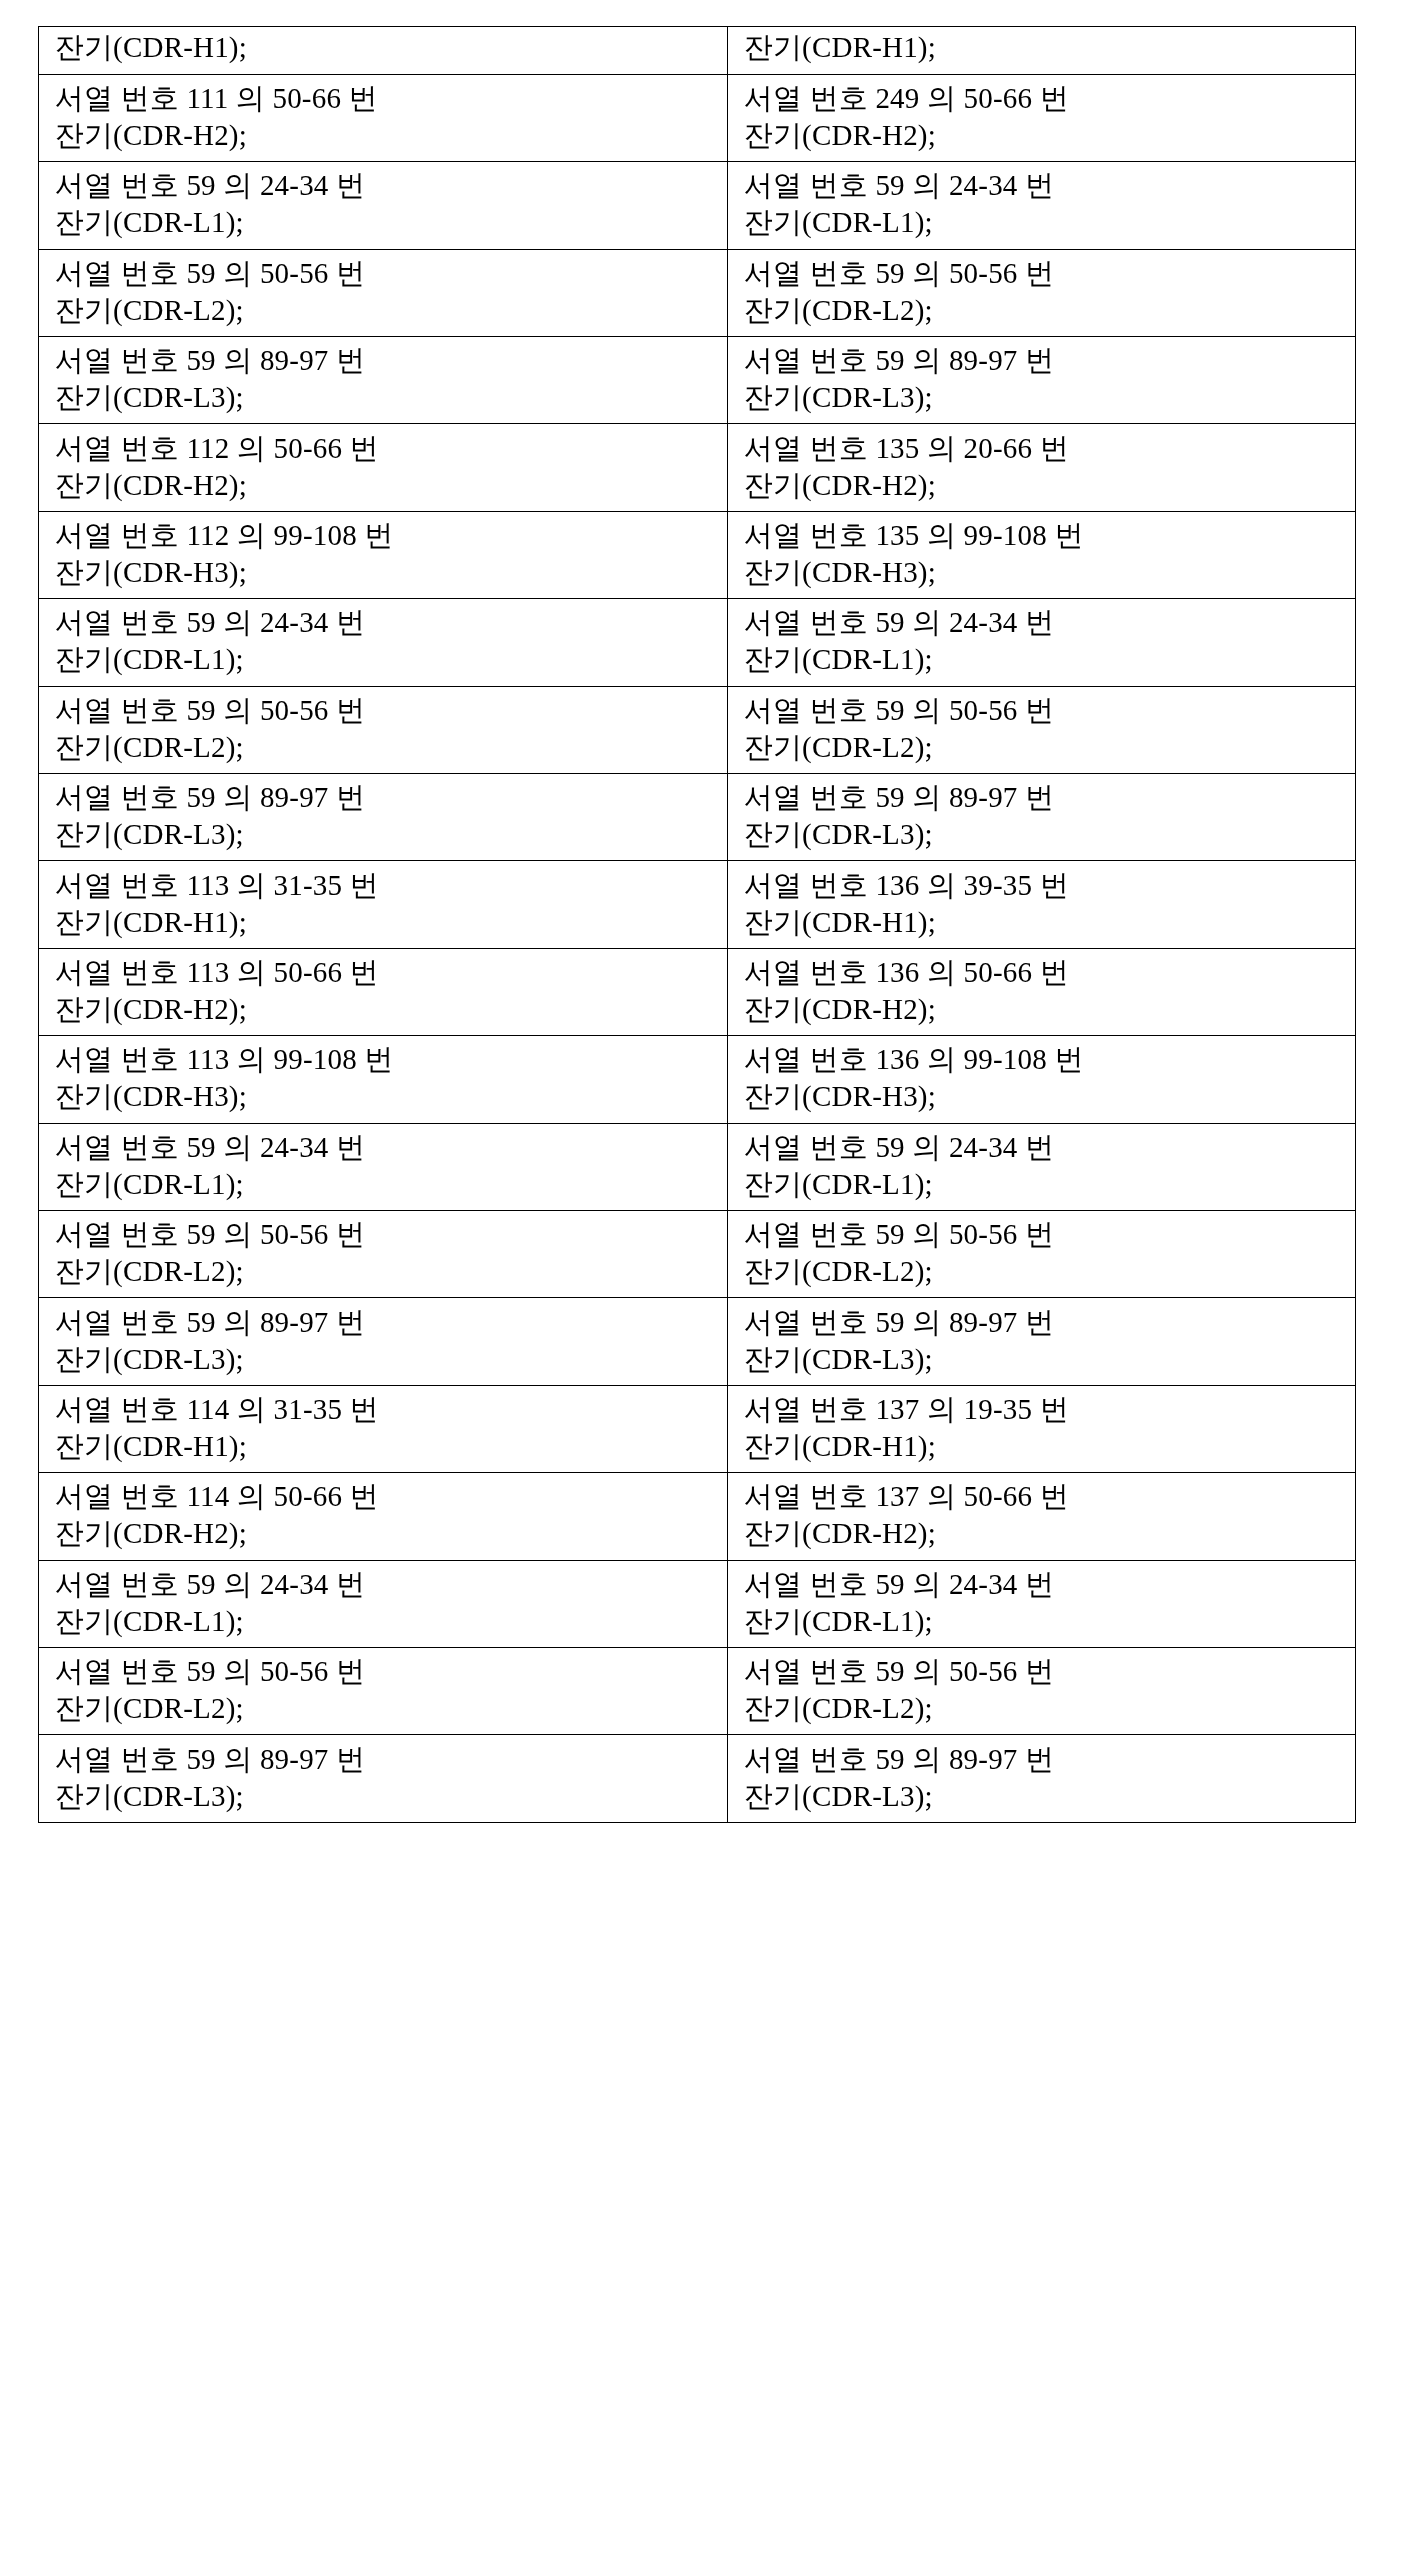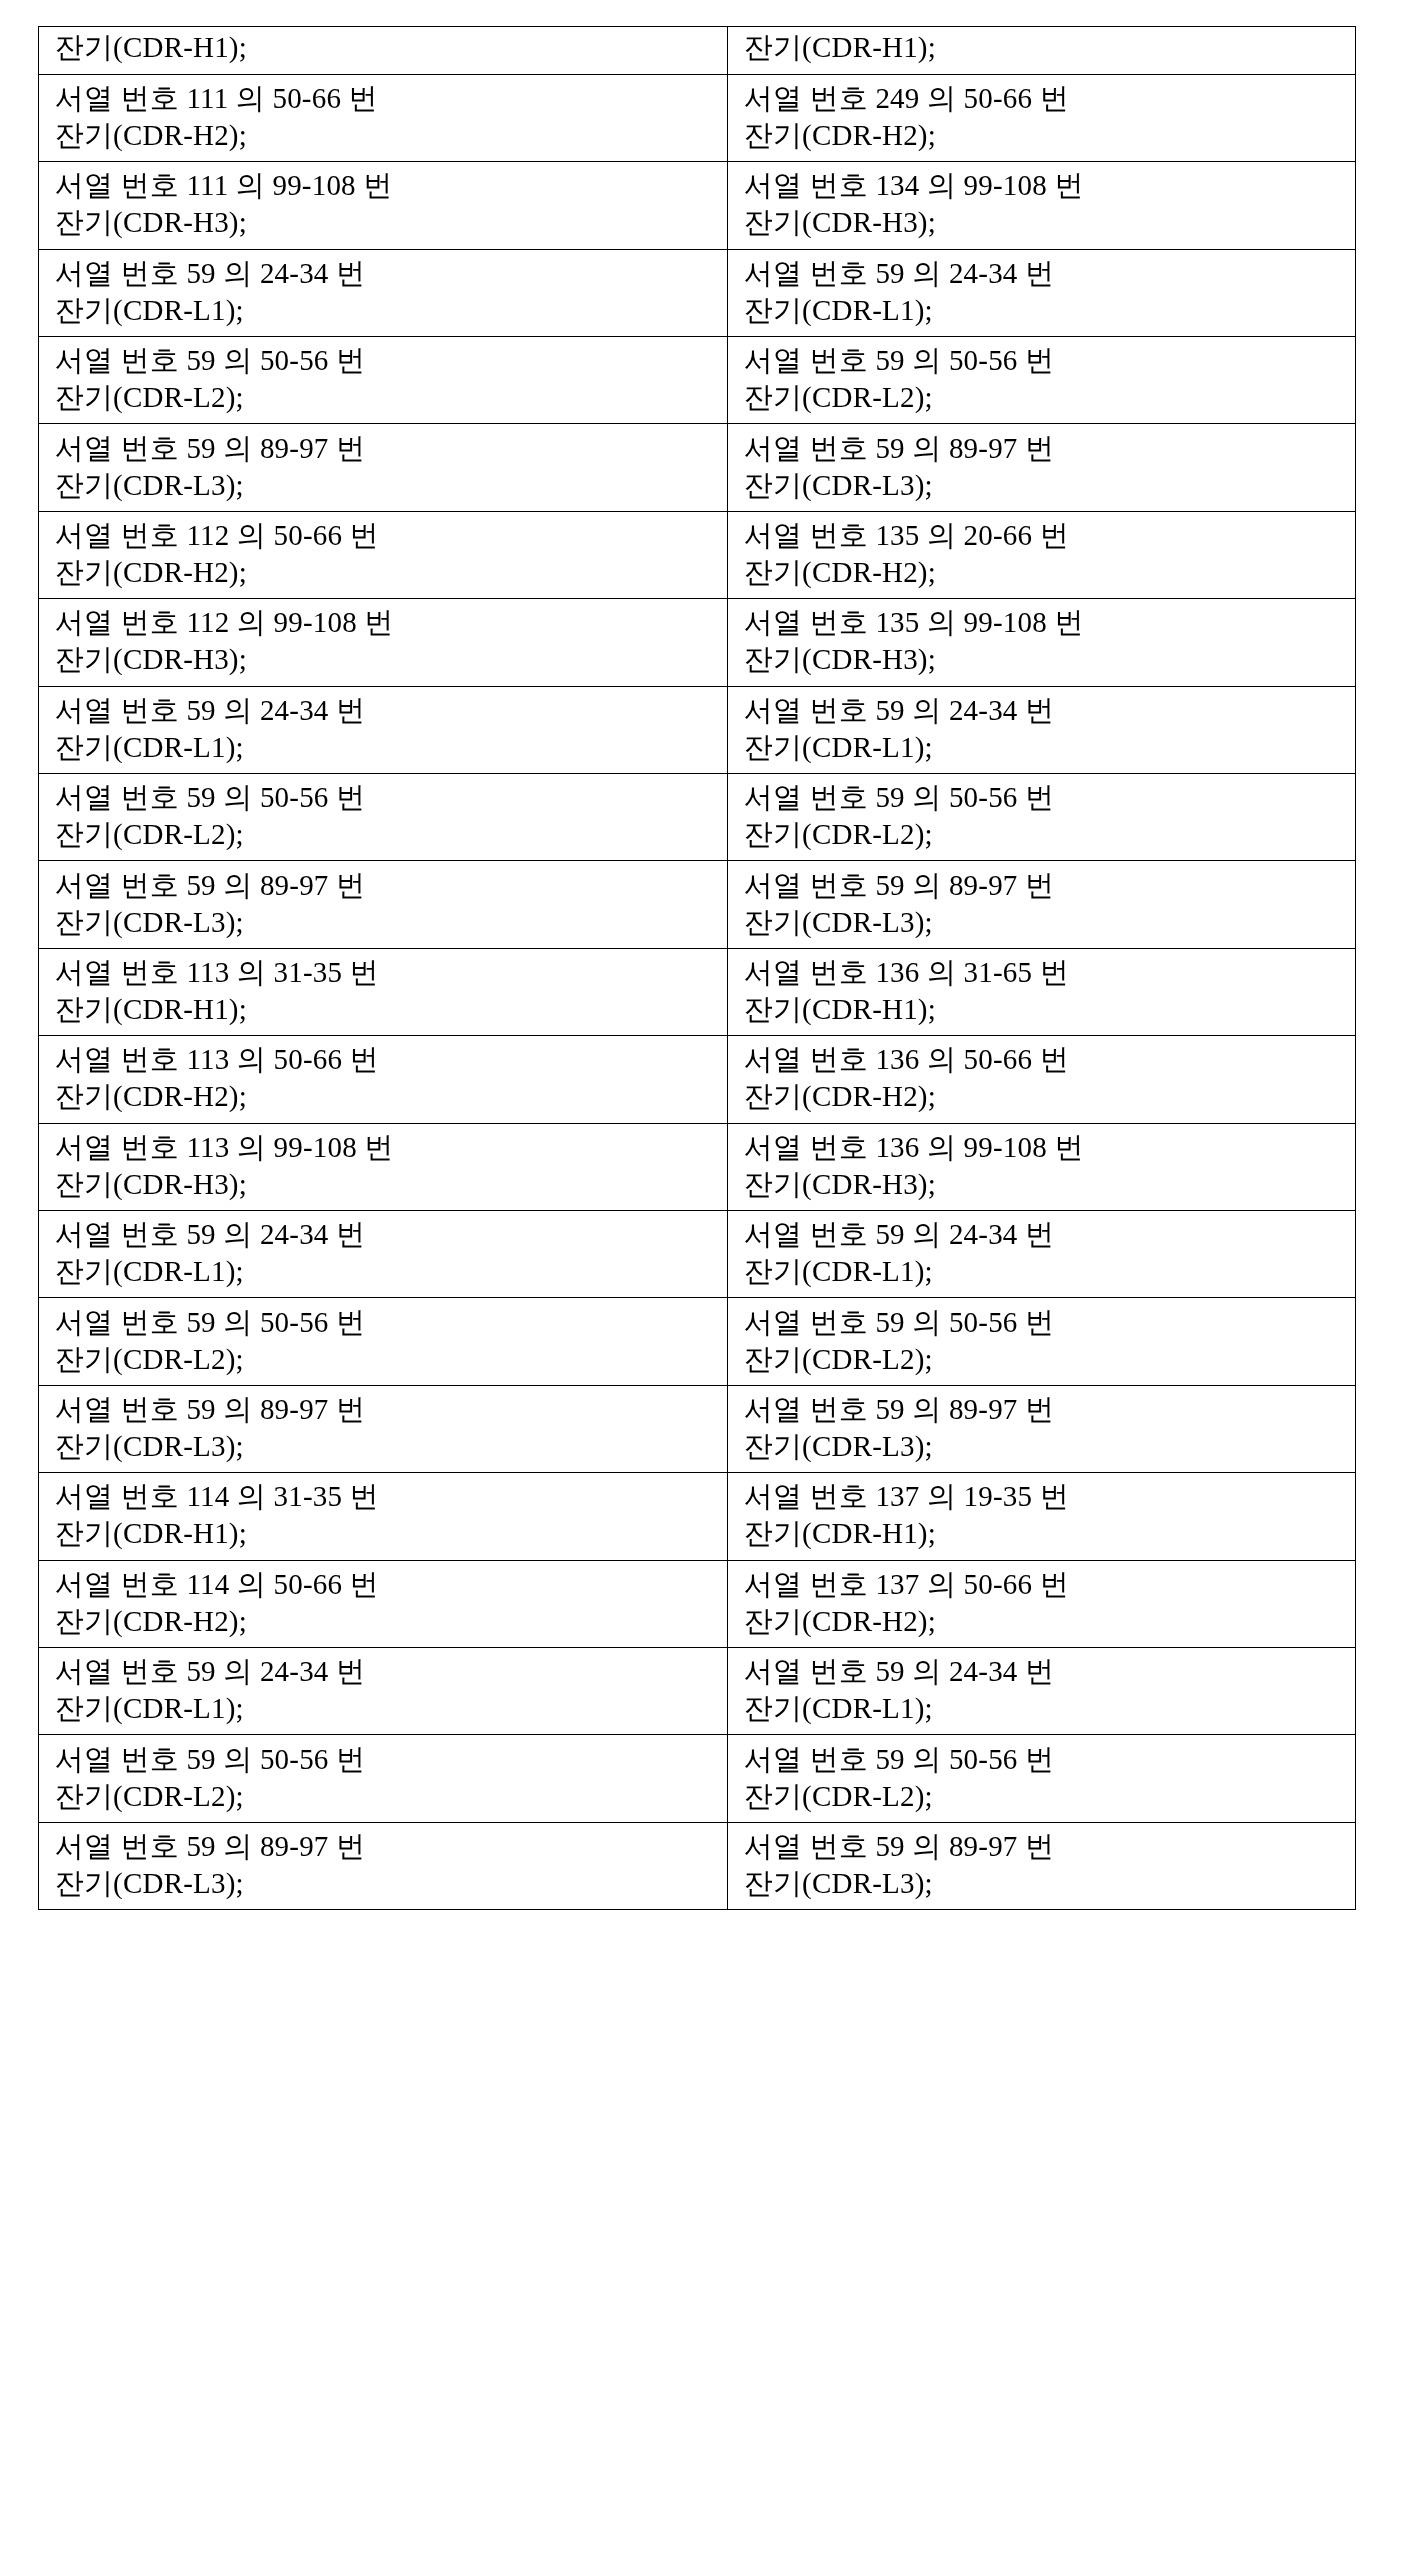--- a/index.html
+++ b/index.html
@@ -71,26 +71,20 @@
           <td><span class="cell-text">잔기(CDR-H1);</span></td>
           <td><span class="cell-text">잔기(CDR-H1);</span></td>
         </tr>
         <tr>
           <td><span class="cell-text">서열 번호 111 의 50-66 번
 잔기(CDR-H2);</span></td>
           <td><span class="cell-text">서열 번호 249 의 50-66 번
 잔기(CDR-H2);</span></td>
         </tr>
         <tr>
-          <td><span class="cell-text">서열 번호 111 의 99-108 번
-잔기(CDR-H3);</span></td>
-          <td><span class="cell-text">서열 번호 134 의 99-108 번
-잔기(CDR-H3);</span></td>
-        </tr>
-        <tr>
           <td><span class="cell-text">서열 번호 59 의 24-34 번
 잔기(CDR-L1);</span></td>
           <td><span class="cell-text">서열 번호 59 의 24-34 번
 잔기(CDR-L1);</span></td>
         </tr>
         <tr>
           <td><span class="cell-text">서열 번호 59 의 50-56 번
 잔기(CDR-L2);</span></td>
           <td><span class="cell-text">서열 번호 59 의 50-56 번
 잔기(CDR-L2);</span></td>
@@ -127,21 +121,21 @@
         </tr>
         <tr>
           <td><span class="cell-text">서열 번호 59 의 89-97 번
 잔기(CDR-L3);</span></td>
           <td><span class="cell-text">서열 번호 59 의 89-97 번
 잔기(CDR-L3);</span></td>
         </tr>
         <tr>
           <td><span class="cell-text">서열 번호 113 의 31-35 번
 잔기(CDR-H1);</span></td>
-          <td><span class="cell-text">서열 번호 136 의 31-65 번
+          <td><span class="cell-text">서열 번호 136 의 39-35 번
 잔기(CDR-H1);</span></td>
         </tr>
         <tr>
           <td><span class="cell-text">서열 번호 113 의 50-66 번
 잔기(CDR-H2);</span></td>
           <td><span class="cell-text">서열 번호 136 의 50-66 번
 잔기(CDR-H2);</span></td>
         </tr>
         <tr>
           <td><span class="cell-text">서열 번호 113 의 99-108 번

